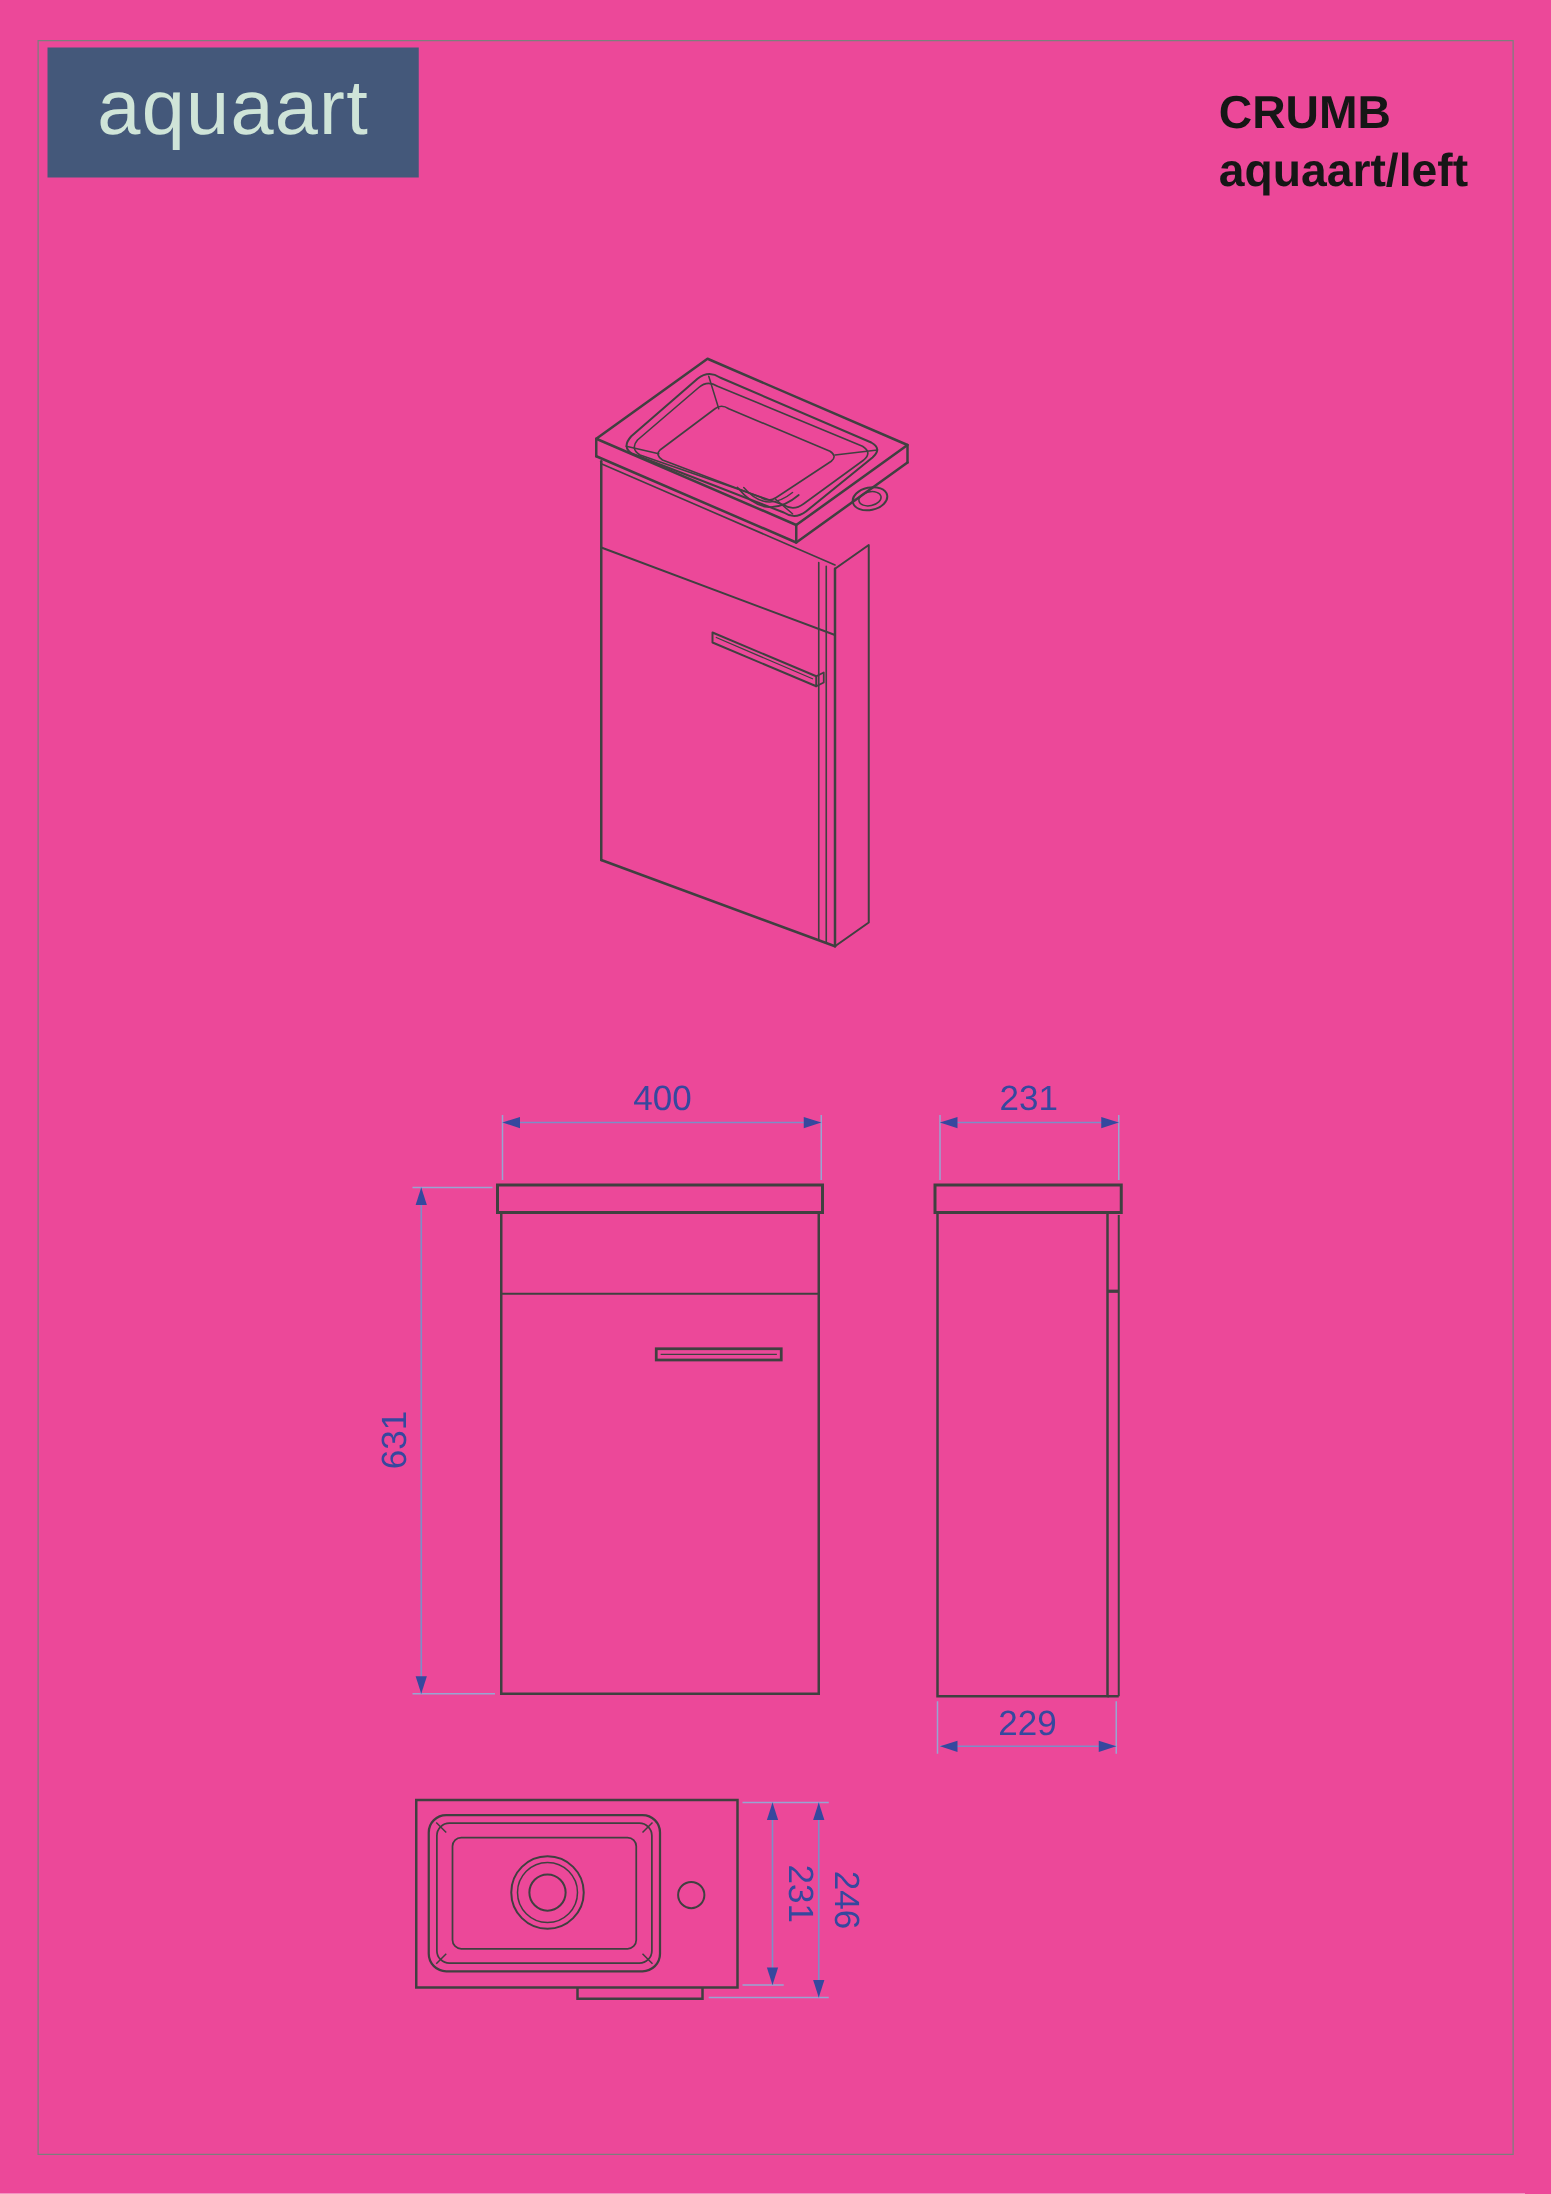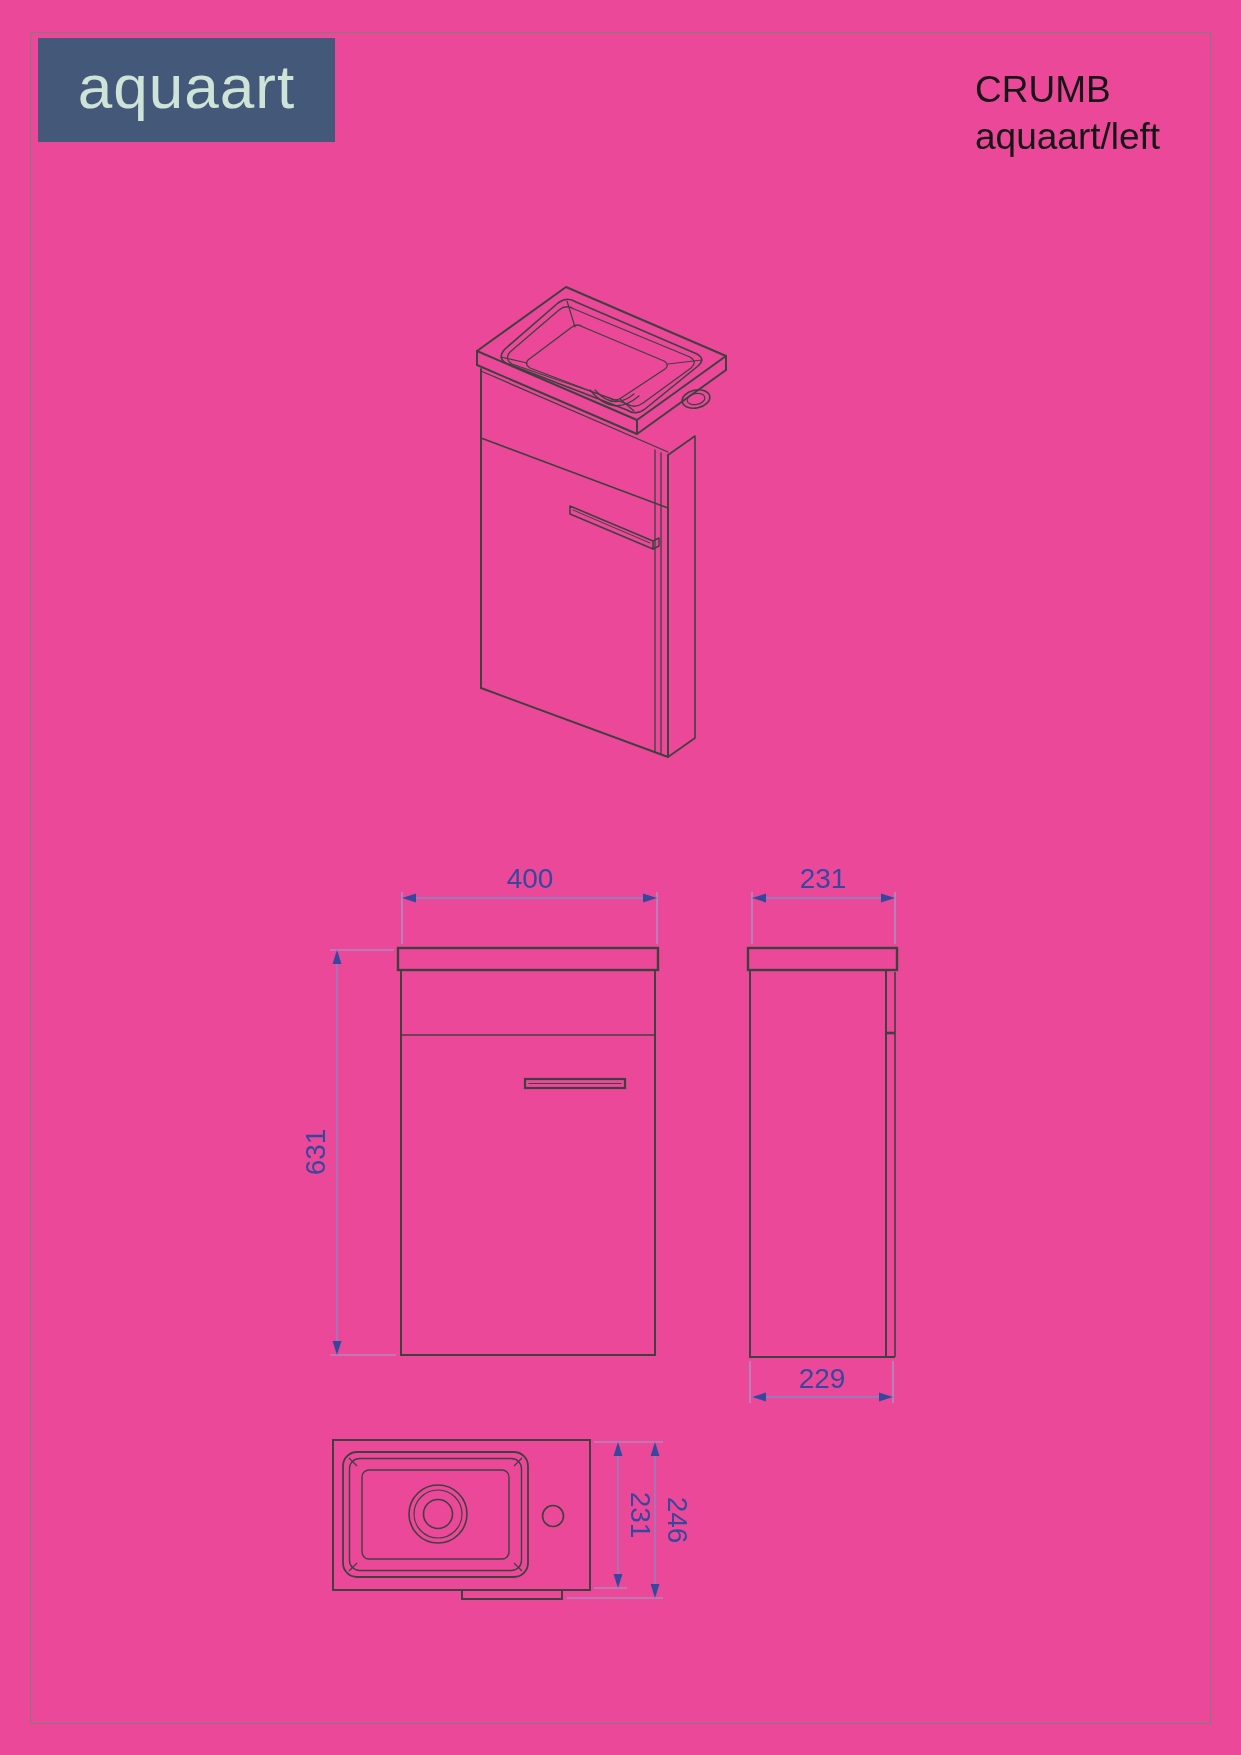--- a/index.html
+++ b/index.html
@@ -5,21 +5,21 @@
   html,body{margin:0;padding:0;background:#ffffff;}
   .page{position:relative;width:1241px;height:1755px;background:#ec4899;overflow:hidden;
         font-family:"Liberation Sans",sans-serif;}
   .frame{position:absolute;left:30px;top:32px;width:1181px;height:1692px;
          border:1.5px solid #7d7d7d;box-sizing:border-box;}
   .logo{position:absolute;left:38px;top:38px;width:297px;height:104px;background:#44587a;
         display:flex;align-items:center;justify-content:center;}
   .logo span{color:#cfe4d8;font-size:62px;font-weight:400;letter-spacing:1px;line-height:1;
              transform:translateY(-3px);}
   .title-block{position:absolute;left:975px;top:66px;color:#161616;font-size:37px;
-               line-height:1.28;font-weight:400;}
+               line-height:1.28;font-weight:700;}
   svg.canvas{position:absolute;left:0;top:0;}
   .dimtxt{font-family:"Liberation Sans",sans-serif;font-size:28px;fill:#36489e;}
 </style>
 </head>
 <body>
 
 <div class="page">
 
   <div class="frame"></div>
 

